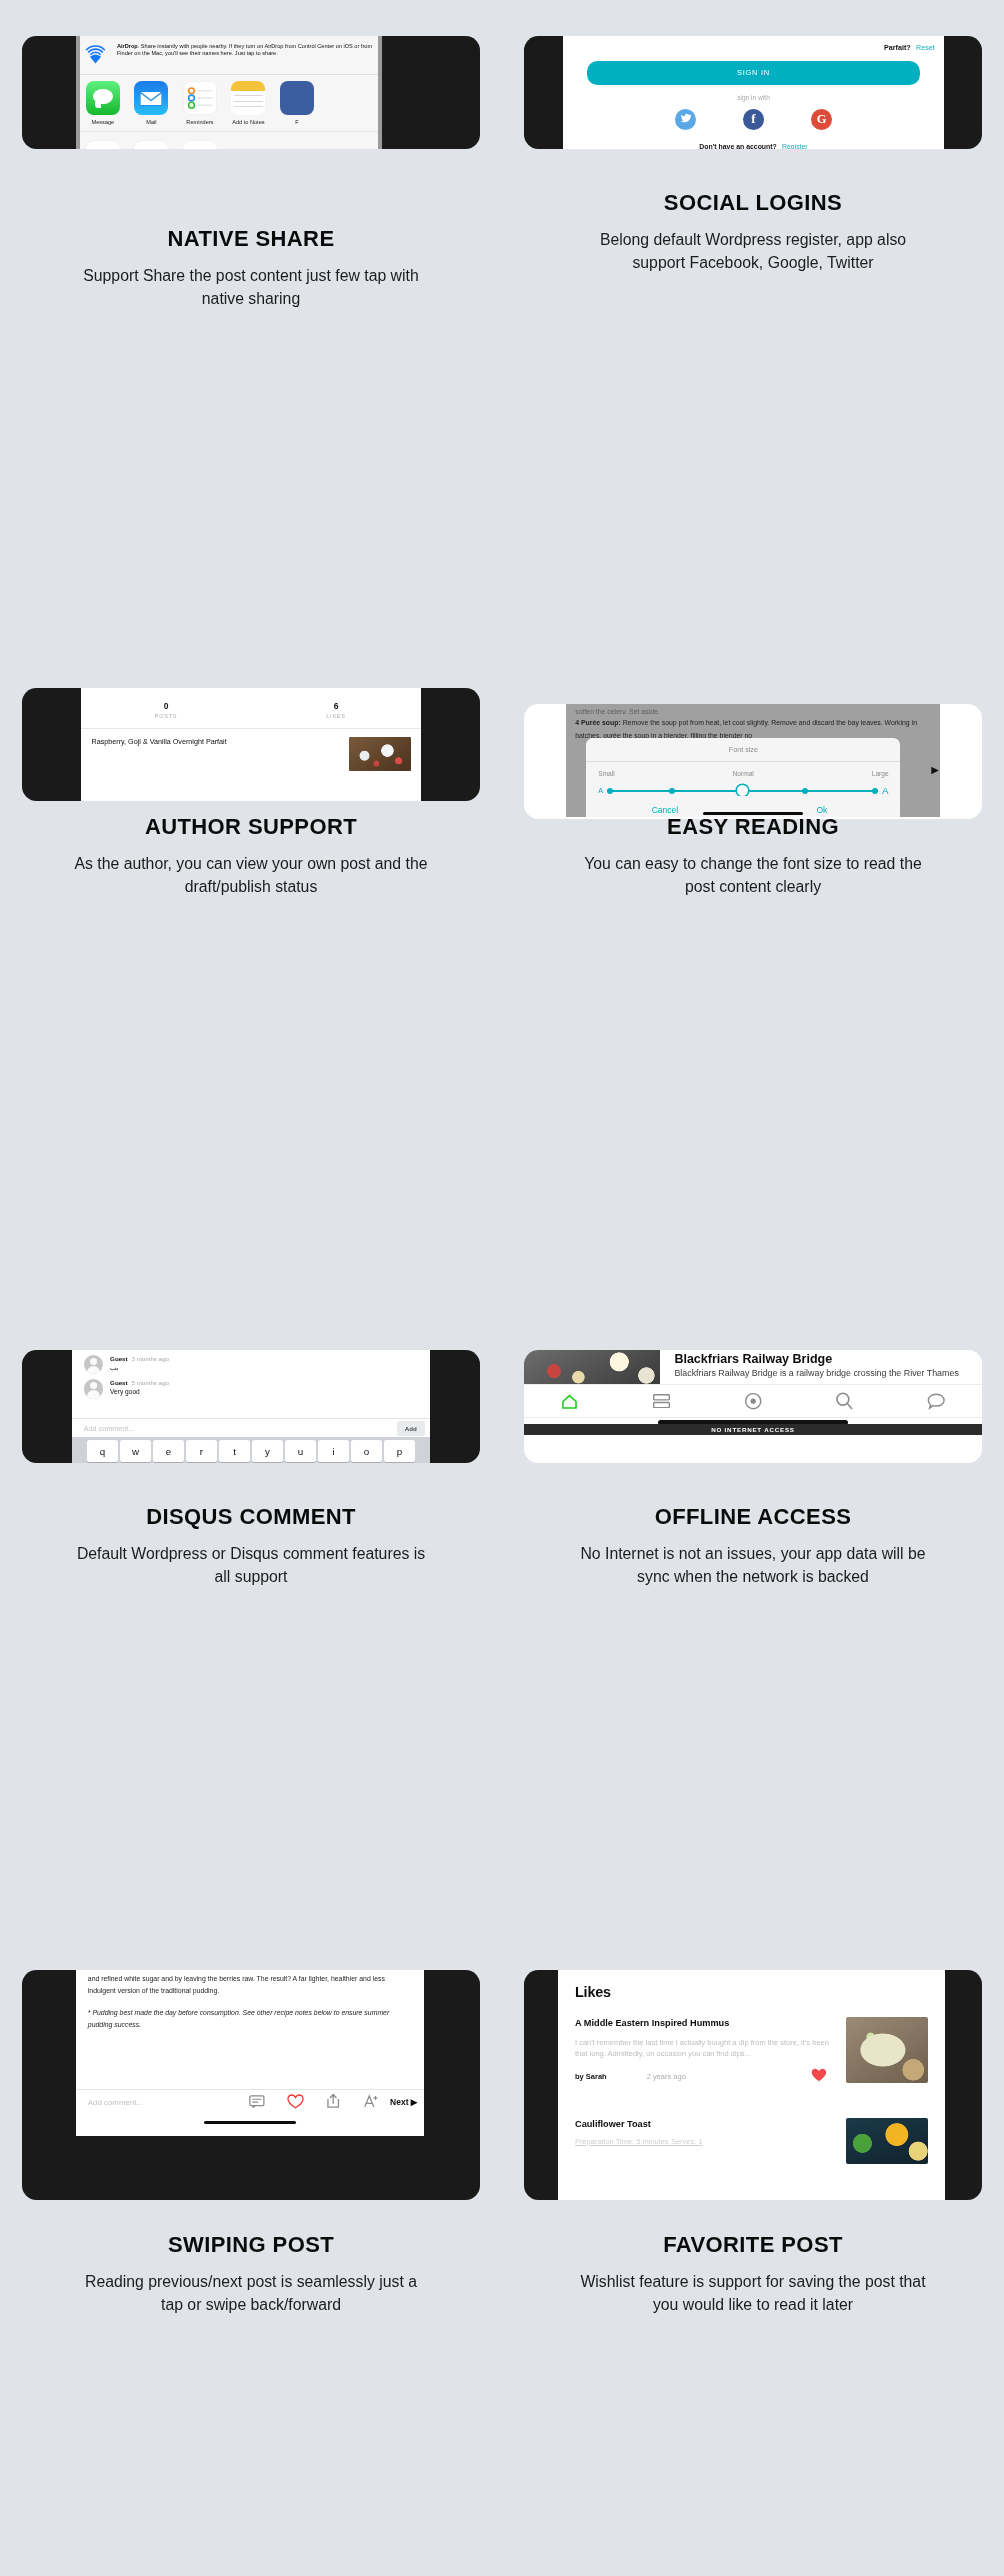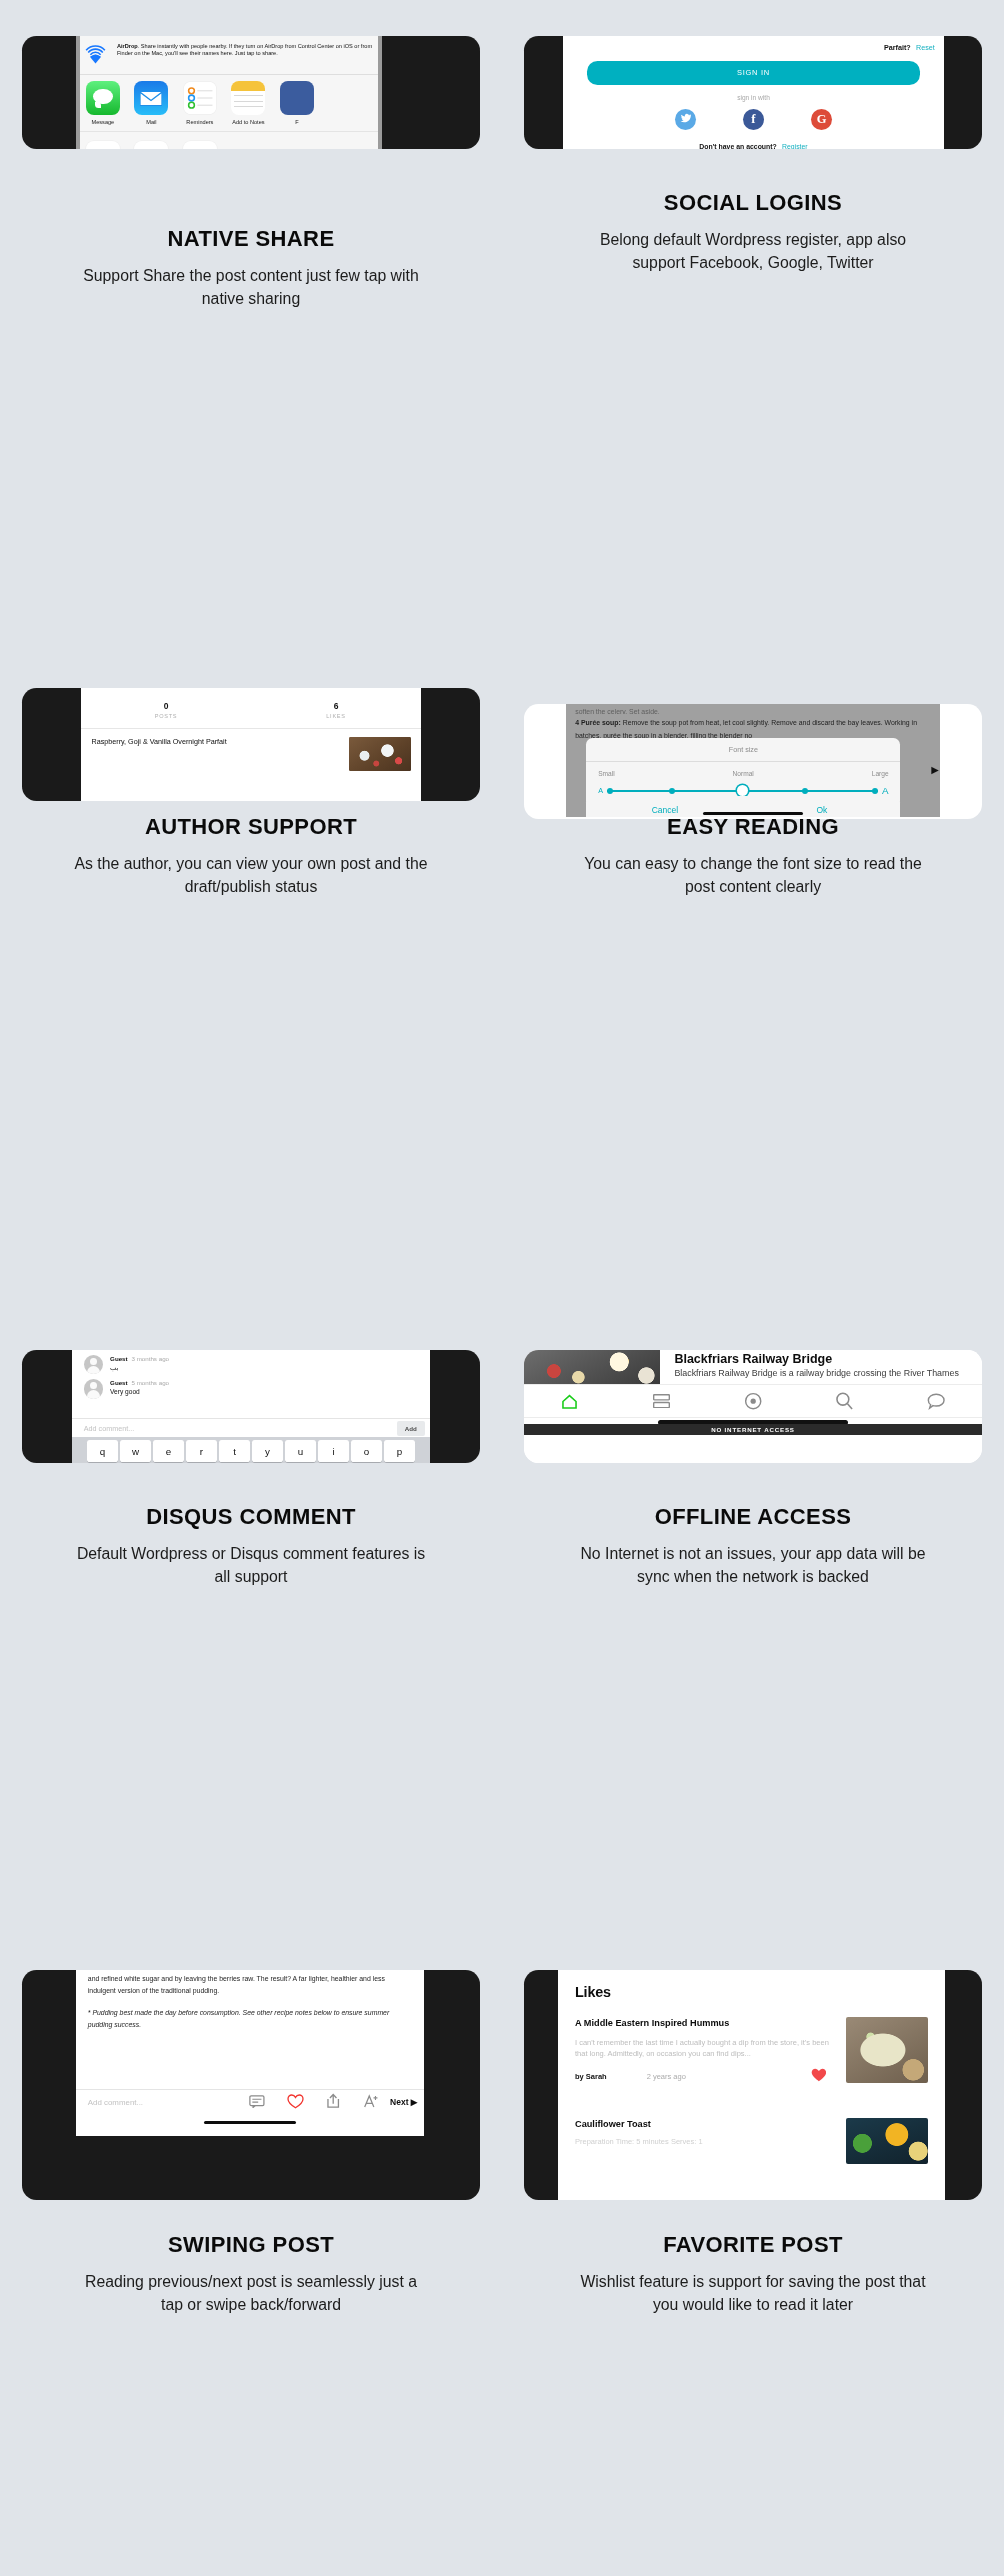--- a/index.html
+++ b/index.html
@@ -311,21 +311,21 @@
       linear-gradient(150deg, #9a8a76, #6e5f4d);
   }
   .fav-th2 {
     width: 82px; height: 46px; flex: 0 0 82px; border-radius: 2px;
     background:
       radial-gradient(circle at 62% 36%, #f2b423 11px, transparent 11.8px),
       radial-gradient(circle at 20% 55%, #4aa03a 9.2px, transparent 9.8px),
       radial-gradient(circle at 88% 72%, #e8d27a 9.2px, transparent 9.8px),
       linear-gradient(160deg, #1b3a4a, #11222c);
   }
-  .fav-sub { font-size: 7.5px; color: #d0d0d0; margin-top: 5.9px; }
+  .fav-sub { font-size: 7.5px; color: #d0d0d0; margin-top: 5.9px; text-decoration: underline; }
   .p8 .caption { top: 295px; }
 </style>
 </head>
 <body style="background: rgb(224, 228, 233);">
 
 <div class="grid">
 
   <div class="panel p1">
     <div class="phone">
       <div class="screen">

